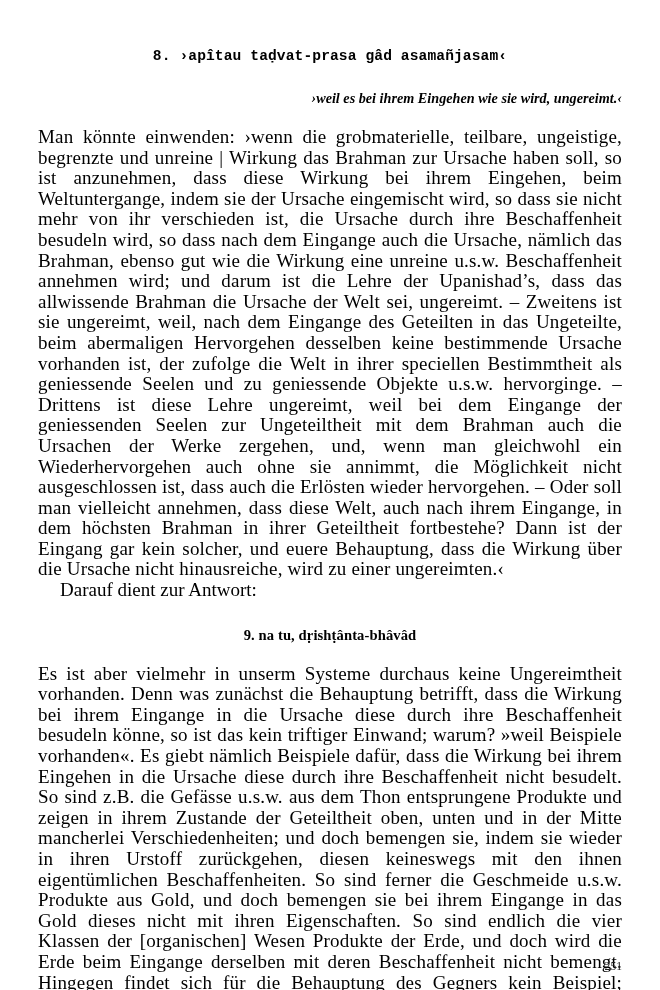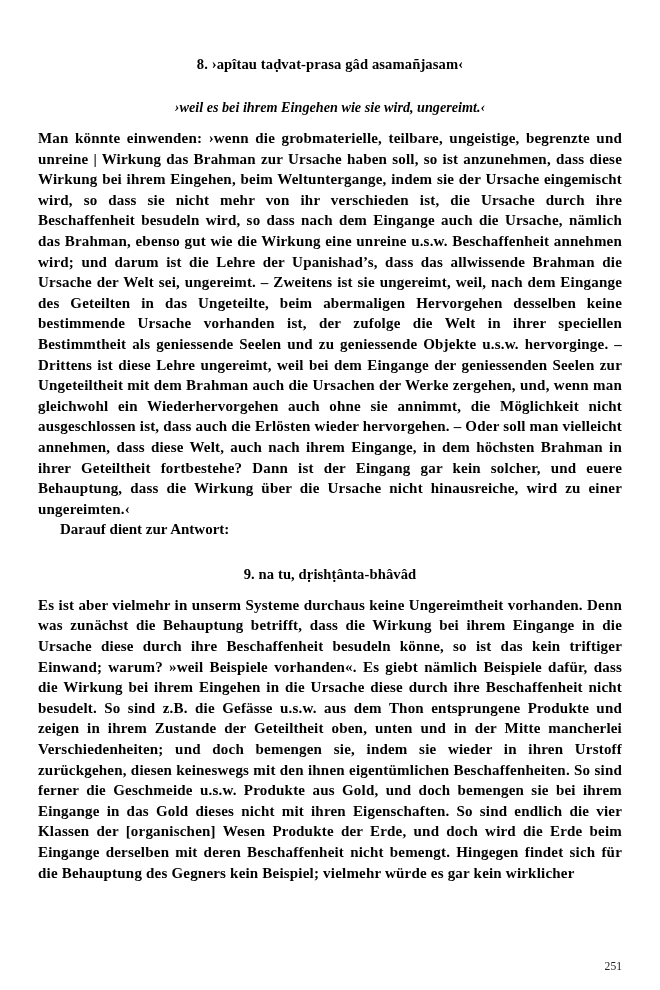--- a/index.html
+++ b/index.html
@@ -23,37 +23,37 @@
     position: relative;
   }
   .sutra-heading {
     text-align: center;
     font-weight: bold;
     font-size: 14.6px;
     letter-spacing: 0.1px;
     margin: 6px 0 0 0;
   }
   .sutra-heading.first {
-    margin-top: 12px;
+    margin-top: 4px;
+    font-family: Liberation Mono, monospace;
   }
   .sutra-translation {
-    text-align: center;
+    text-align: right;
     font-weight: bold;
     font-style: italic;
     font-size: 14.2px;
     margin: 26px 0 0 0;
   }
   .body-block {
-    margin-top: 12px;
-    font-size: 15px;
+    margin-top: 20px;
+    font-size: 19px;
     line-height: 20.6px;
     text-align: justify;
     text-justify: inter-word;
     hyphens: manual;
-    font-weight: bold;
   }
   .body-block p {
     margin: 0;
   }
   .indent {
     text-indent: 22px;
   }
   .second-heading {
     margin-top: 26px;
   }

